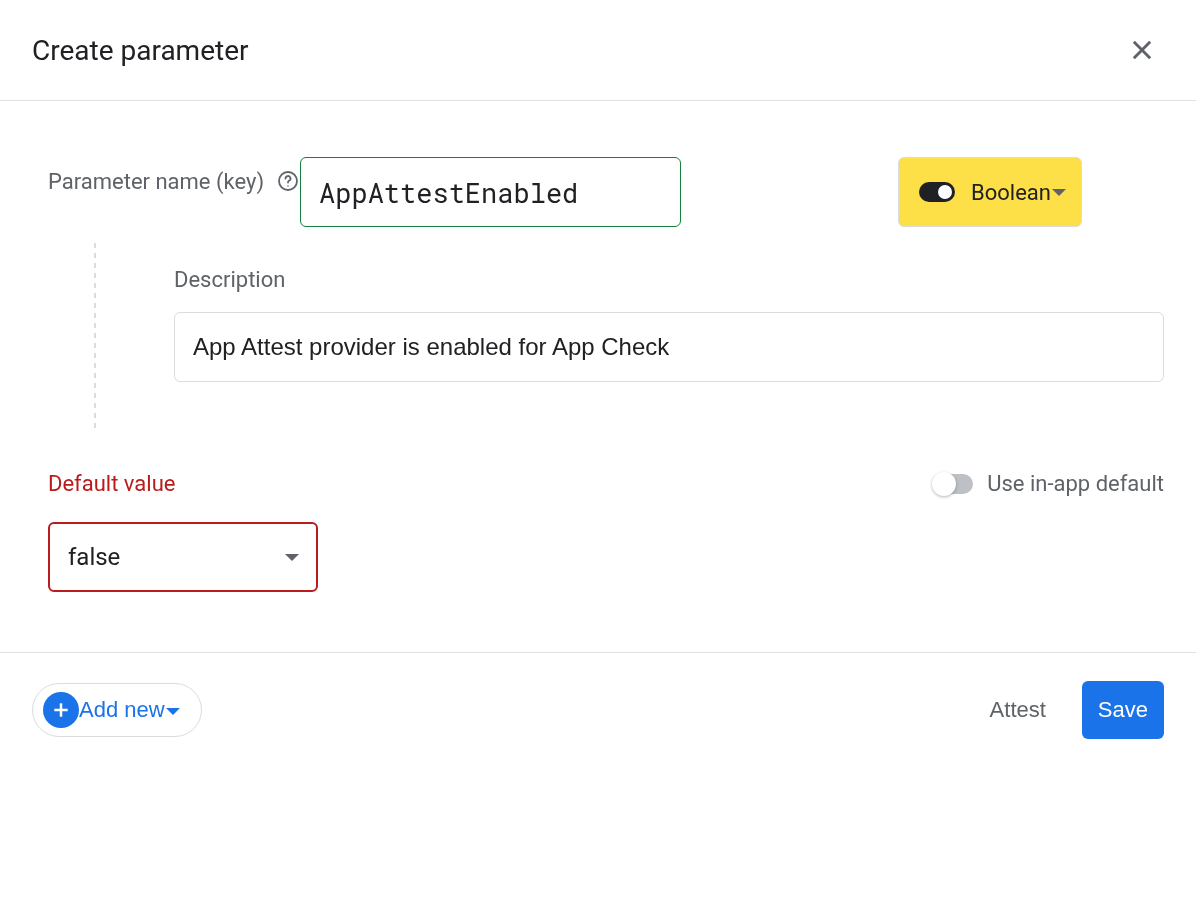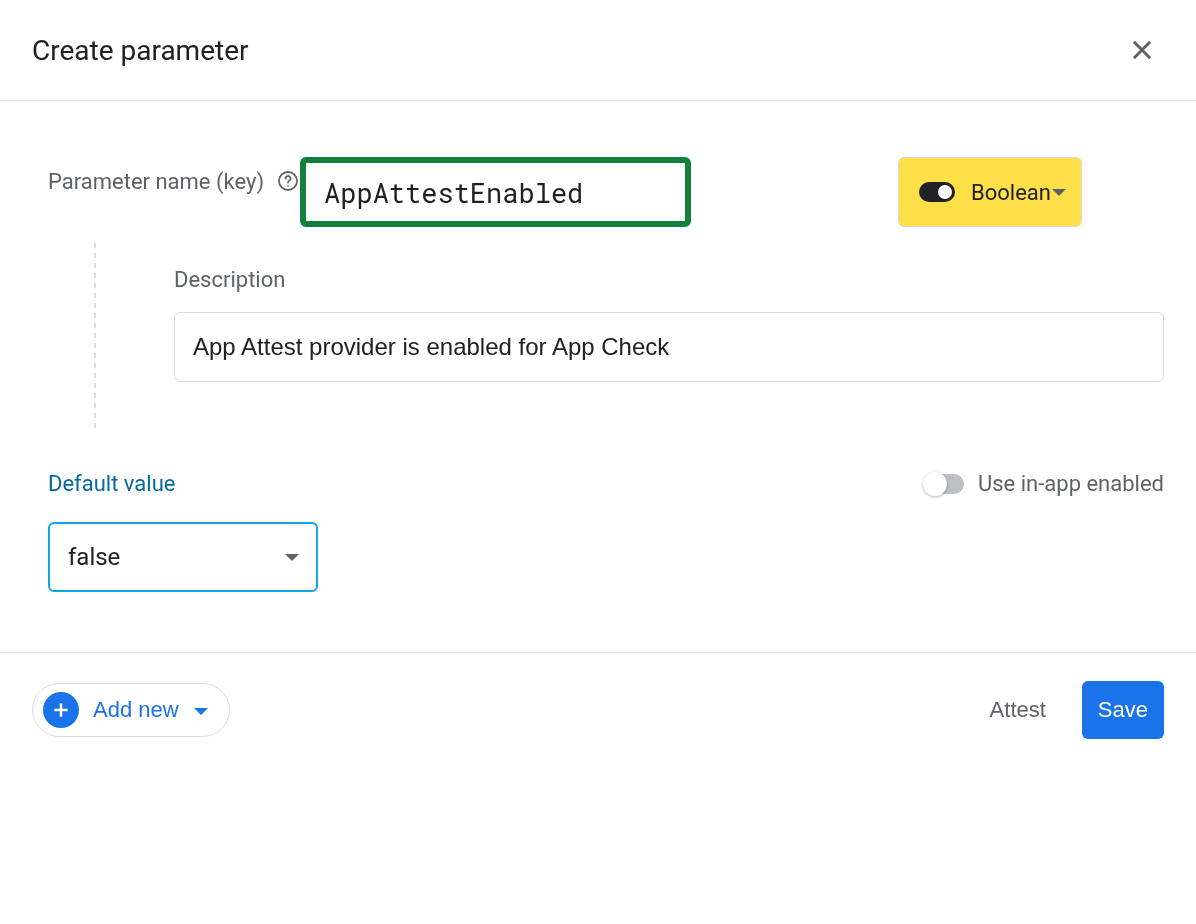--- a/index.html
+++ b/index.html
@@ -71,21 +71,21 @@
       color: #5f6368;
       font-weight: 400;
     }
     .help-icon {
       color: #5f6368;
       display: flex;
       align-items: center;
     }
     .text-input {
       height: 70px;
-      border: 6px solid #15803d;
+      border: 1px solid #15803d;
       border-radius: 6px;
       padding: 0 18px;
       font-size: 27px;
       color: #202124;
       font-family: 'Roboto Mono', monospace;
       outline: none;
       background: #fff;
     }
     .datatype-select {
       height: 70px;
@@ -164,21 +164,21 @@
       margin-top: 38px;
     }
     .default-row {
       display: flex;
       justify-content: space-between;
       align-items: center;
       margin-bottom: 26px;
     }
     .default-label {
       font-size: 22px;
-      color: #0369a1;
+      color: #b91c1c;
     }
     .inapp-default {
       display: flex;
       align-items: center;
       gap: 14px;
     }
     .switch-off {
       width: 40px;
       height: 20px;
       background: #bdc1c6;
@@ -197,21 +197,21 @@
       border-radius: 50%;
       box-shadow: 0 1px 3px rgba(0,0,0,0.3);
     }
     .inapp-text {
       font-size: 22px;
       color: #5f6368;
     }
     .default-select {
       width: 270px;
       height: 70px;
-      border: 2px solid #0ea5e9;
+      border: 2px solid #b91c1c;
       border-radius: 6px;
       padding: 0 16px 0 18px;
       display: flex;
       align-items: center;
       justify-content: space-between;
       cursor: pointer;
       background: #fff;
     }
     .default-select-text {
       font-size: 24px;
@@ -219,21 +219,21 @@
     }
     .footer {
       display: flex;
       justify-content: space-between;
       align-items: center;
       padding: 28px 32px;
     }
     .add-new-btn {
       display: flex;
       align-items: center;
-      gap: 14px;
+      gap: 0;
       border: 1px solid #dadce0;
       border-radius: 30px;
       padding: 8px 20px 8px 10px;
       background: #fff;
       cursor: pointer;
       font-size: 22px;
       color: #1a73e8;
       font-weight: 500;
     }
     .plus-circle {
@@ -323,21 +323,21 @@
         <span class="desc-label">Description</span>
         <input type="text" class="desc-input" value="App Attest provider is enabled for App Check" style="">
       </div>
     </div>
 
     <div class="default-section">
       <div class="default-row">
         <span class="default-label">Default value</span>
         <div class="inapp-default">
           <div class="switch-off"></div>
-          <span class="inapp-text">Use in-app enabled</span>
+          <span class="inapp-text">Use in-app default</span>
         </div>
       </div>
       <div class="default-select">
         <span class="default-select-text">false</span>
         <span class="dropdown-arrow">
           <svg width="16" height="10" viewBox="0 0 16 10">
               <path d="M1 1 L8 8 L15 1" fill="#5f6368"></path>
             </svg>
         </span>
       </div>

